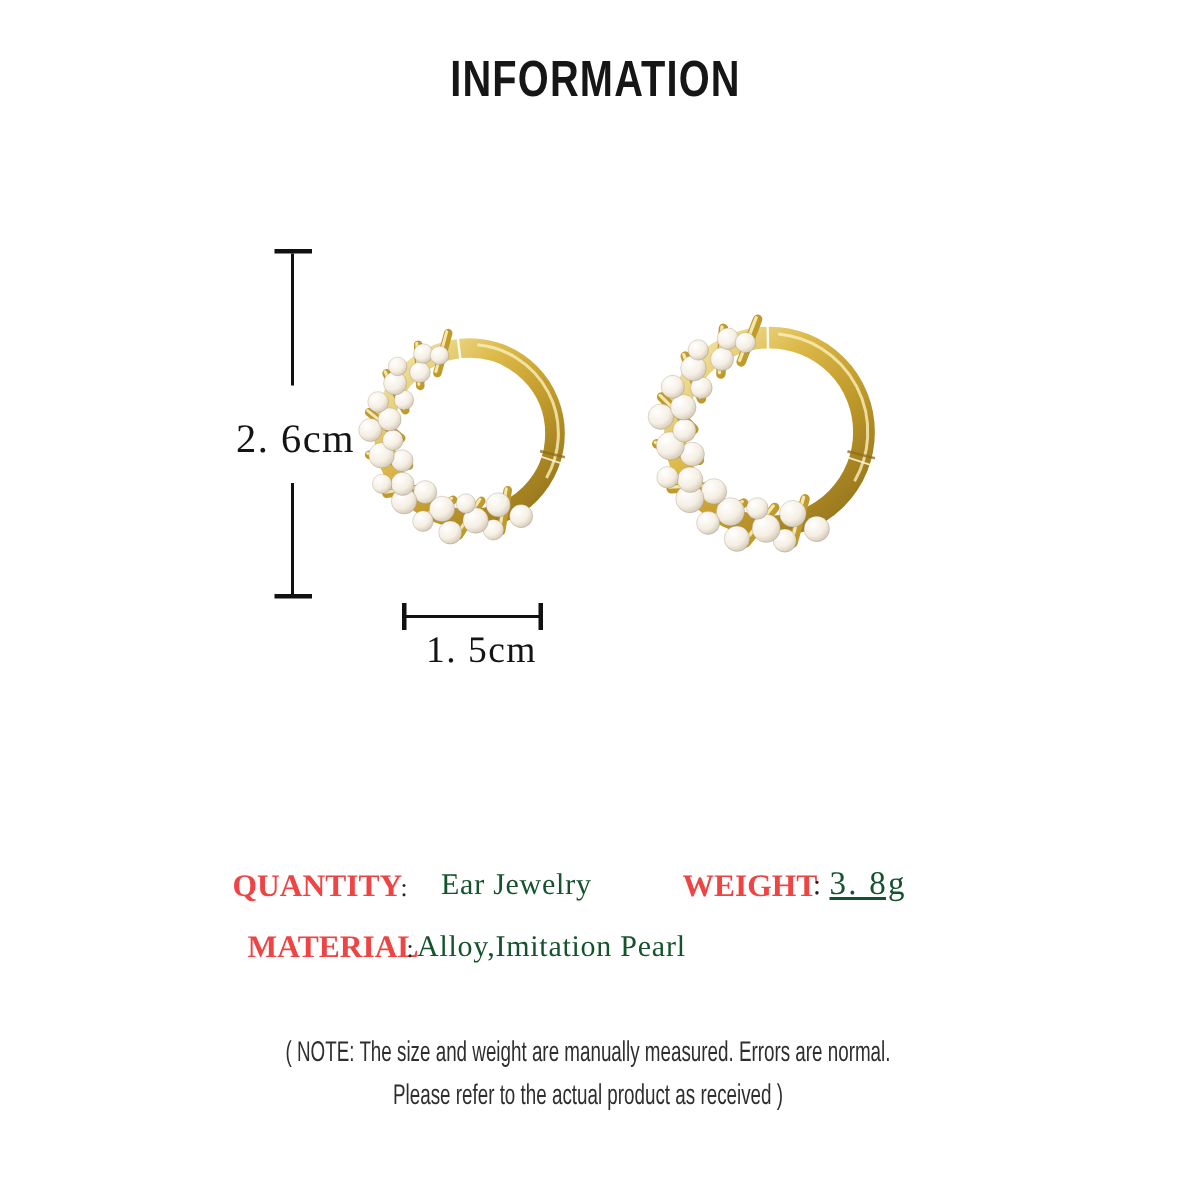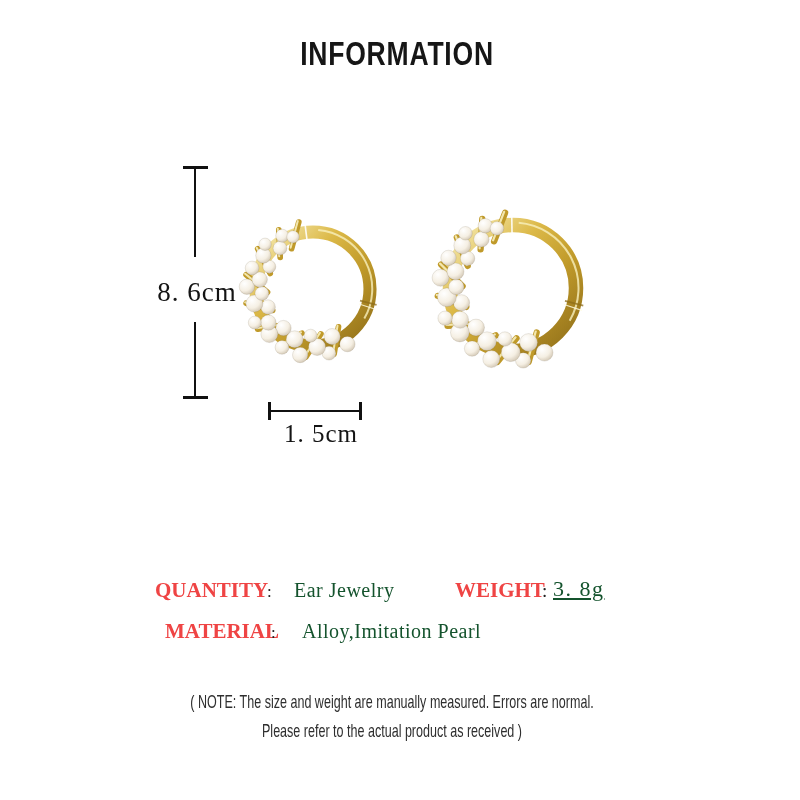--- a/index.html
+++ b/index.html
@@ -31,21 +31,21 @@
   .spec-value{font-family:"Liberation Serif",serif;font-size:20px;color:#14532d;letter-spacing:0.5px;white-space:nowrap;}
 
   .quantity-label{left:155px;top:578px;}
   .quantity-colon{left:267px;top:582px;}
   .quantity-value{left:294px;top:579px;}
   .weight-label{left:455px;top:578px;}
   .weight-colon{left:542px;top:580px;font-size:19px;}
   .weight-value{left:553px;top:576px;font-size:22px;letter-spacing:1.5px;text-decoration:underline;}
   .material-label{left:165px;top:619px;}
   .material-colon{left:271px;top:623px;}
-  .material-value{left:302px;top:620px;}
+  .material-value{left:278px;top:620px;}
 
   .note{left:0;top:687px;width:784px;text-align:center;
         font-family:"Liberation Sans",sans-serif;font-size:19px;line-height:29px;
         color:#2e2e2e;transform:scaleX(0.66);white-space:nowrap;}
 </style>
 </head>
 <body>
 
 <div class="page">
 
@@ -160,21 +160,21 @@
         <circle cx="462.3" cy="245.5" r="8.5" fill="url(#pearl)" stroke="rgba(110,95,70,0.25)" stroke-width="0.6"></circle>
         <circle cx="465.5" cy="233.3" r="6.8" fill="url(#pearl)" stroke="rgba(110,95,70,0.25)" stroke-width="0.6"></circle>
         <circle cx="481.4" cy="239.4" r="7.7" fill="url(#pearl)" stroke="rgba(110,95,70,0.25)" stroke-width="0.6"></circle>
         <circle cx="485.3" cy="225.8" r="7.2" fill="url(#pearl)" stroke="rgba(110,95,70,0.25)" stroke-width="0.6"></circle>
         <circle cx="497.0" cy="228.4" r="6.8" fill="url(#pearl)" stroke="rgba(110,95,70,0.25)" stroke-width="0.6"></circle>
       </g>
     </svg>
 
   <div class="abs dline vcap-top"></div>
   <div class="abs dline vseg1"></div>
-  <div class="abs dim-label height-label">8. 6cm</div>
+  <div class="abs dim-label height-label">2. 6cm</div>
   <div class="abs dline vseg2"></div>
   <div class="abs dline vcap-bot"></div>
 
   <div class="abs dline hcap-left"></div>
   <div class="abs dline hseg"></div>
   <div class="abs dline hcap-right"></div>
   <div class="abs dim-label width-label">1. 5cm</div>
 
   <span class="abs spec-label quantity-label">QUANTITY</span>
   <span class="abs spec-colon quantity-colon">:</span>

